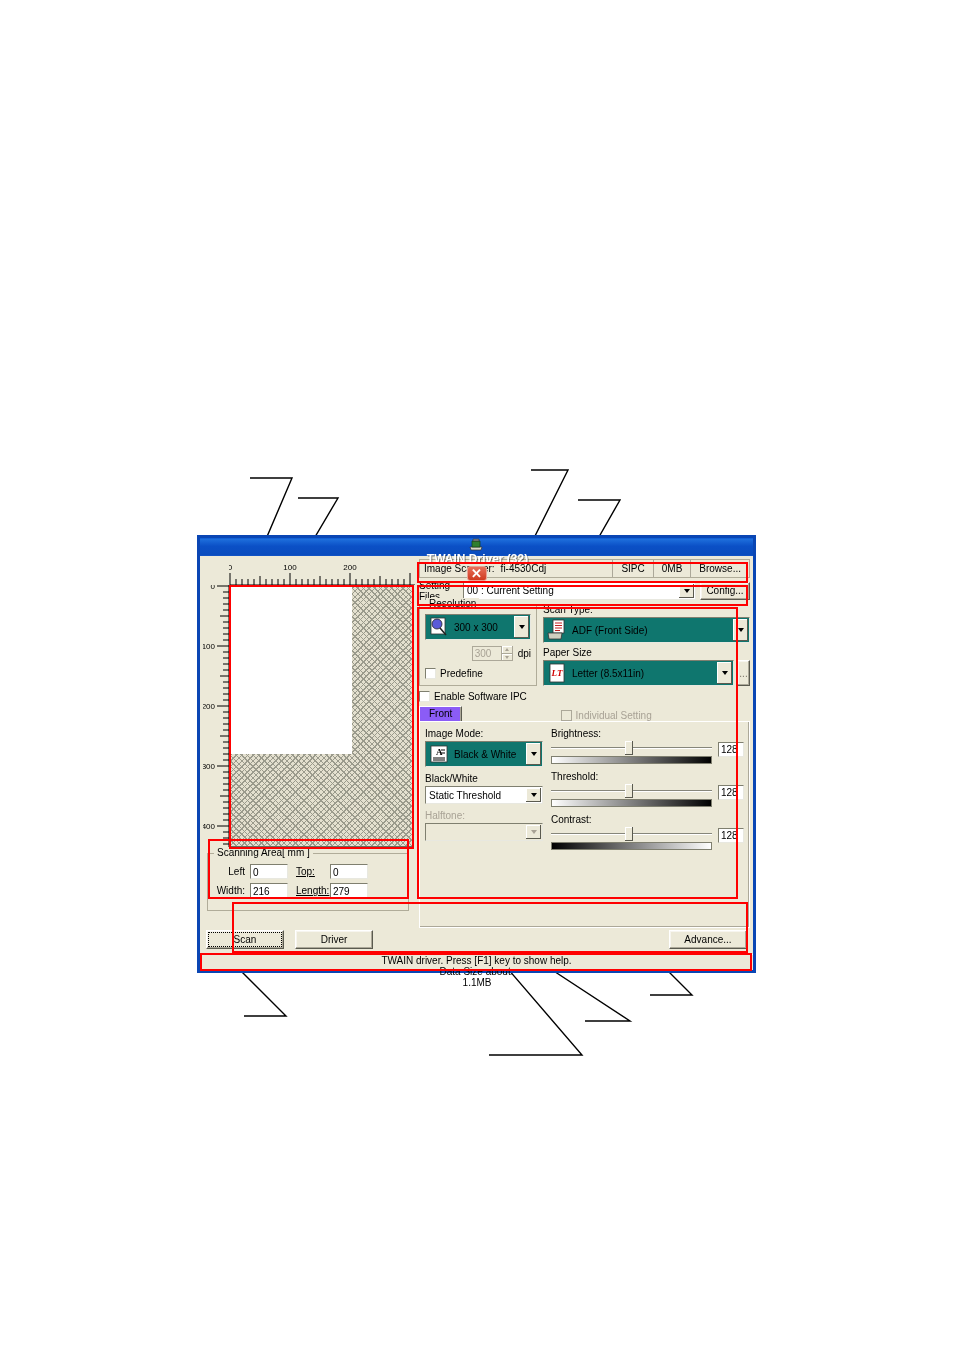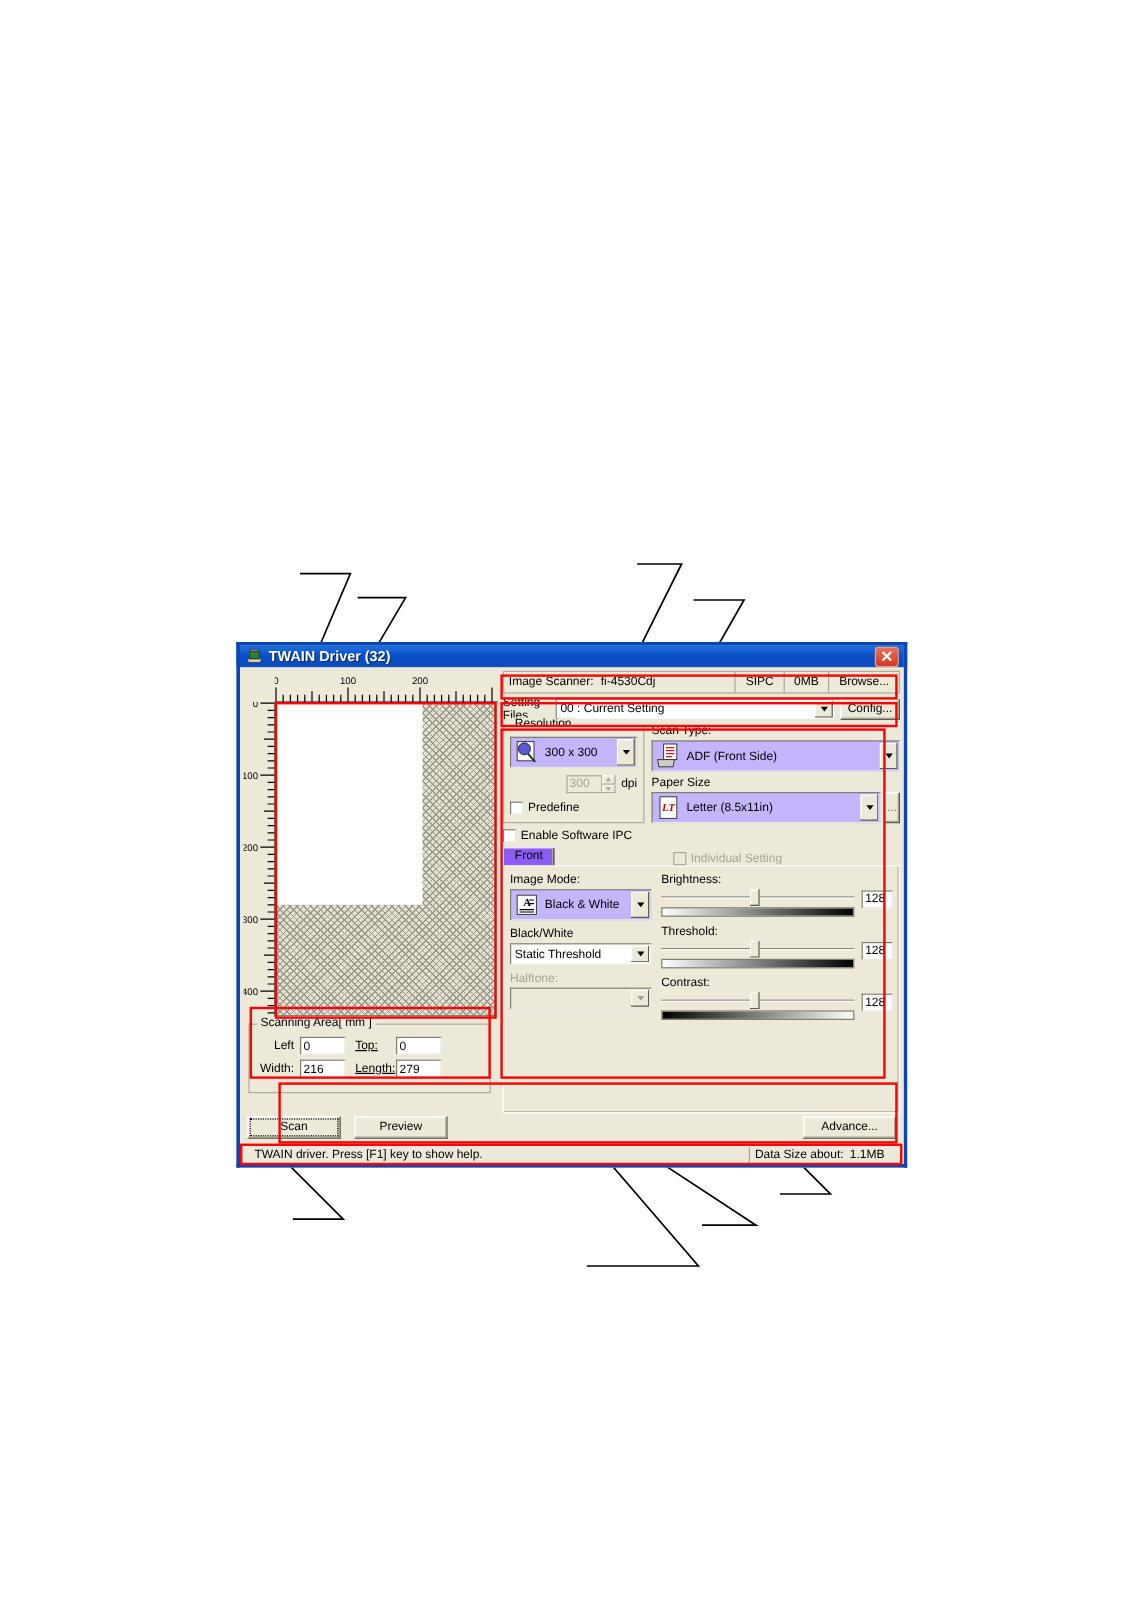--- a/index.html
+++ b/index.html
@@ -28,20 +28,21 @@
   .titlebar {
     height: 21px;
     background: linear-gradient(to bottom, #0a5ad4 0%, #1d6ddb 8%, #0b50c6 45%, #0a4cbe 92%, #1355c9 100%);
     display: flex; align-items: center;
     padding: 0 2px 0 4px;
     border-left: 3px solid #0a46b4;
     border-right: 3px solid #0a46b4;
     border-top: 3px solid #0a46b4;
     margin: -0px -3px 0 -3px;
     position: relative;
+    flex-direction: column;
   }
   .title-icon { width:16px; height:14px; margin-right:4px; flex:0 0 auto; }
   .title-text {
     color:#fff; font-size:12px; font-weight:bold;
     font-family:"Liberation Sans", sans-serif;
     text-shadow: 1px 1px 0 rgba(0,0,0,.45);
     white-space:nowrap;
   }
   .title-spacer { flex:1 1 auto; }
   .close-btn {
@@ -144,21 +145,21 @@
   .panel {
     flex:1 1 auto; display:flex; flex-direction:column;
   }
   .row2 { display:flex; }
 
   .res-group {
     width:118px; border:1px solid #b0ac99; position:relative;
     padding:9px 5px 5px 5px; margin-right:6px;
   }
   .icocombo {
-    background:#c4b5fd; border:1px solid #7f7f6f;
+    background:#0f766e; border:1px solid #7f7f6f;
     border-right-color:#e8e8e0; border-bottom-color:#e8e8e0;
     height:26px; display:flex; align-items:center; position:relative;
     font-size:10px; padding-left:2px;
   }
   .icocombo .ico { width:22px; height:22px; flex:0 0 auto; margin-right:4px; }
   .icocombo .arrow { position:absolute; right:1px; top:1px; width:15px; height:22px;
     background:#ece9d8; box-shadow: inset -1px -1px 0 #5a5a4f, inset 1px 1px 0 #ffffff;
     display:flex;align-items:center;justify-content:center; }
 
   .dpi-row { display:flex; align-items:center; justify-content:flex-end; margin-top:6px; }
@@ -230,21 +231,22 @@
   
   .btnbar { padding:2px 3px 2px 3px; }
   .btnrow { display:flex; align-items:center; margin-bottom:3px; }
   .bigbtn { width:78px; height:19px; margin-right:11px; }
   .defbtn { outline:1px dotted #000; outline-offset:-3px; }
   .spacerflex { flex:1 1 auto; }
 
   .statusbar {
     height:16px; background:#ece9d8; border-top:1px solid #fff;
     display:flex; align-items:center; font-size:10px;
-    padding:0 12px;
+    padding:0 2px;
+    flex-direction:column;
   }
   .status-sep { border-left:1px solid #aca899; height:13px; margin:0 4px; }
 
   
   .redbox { position:absolute; border:2px solid #ff0000; pointer-events:none; }
 </style>
 </head>
 <body>
 
 <svg id="leaders" viewBox="0 0 954 1351">
@@ -589,21 +591,21 @@
 
             </div>
           </div>
         </div>
       </div>
     </div>
 
     <div class="btnbar">
       <div class="btnrow">
         <div class="btn3d bigbtn defbtn">Scan</div>
-        <div class="btn3d bigbtn">Preview</div>
+        <div class="btn3d bigbtn">Driver</div>
         <div class="spacerflex"></div>
         <div class="btn3d bigbtn" style="margin-right:0;">Advance...</div>
       </div>
     </div>
   </div>
 
   <div class="statusbar">
     <span>TWAIN driver. Press [F1] key to show help.</span>
     <span class="spacerflex"></span>
     <span class="status-sep"></span>

